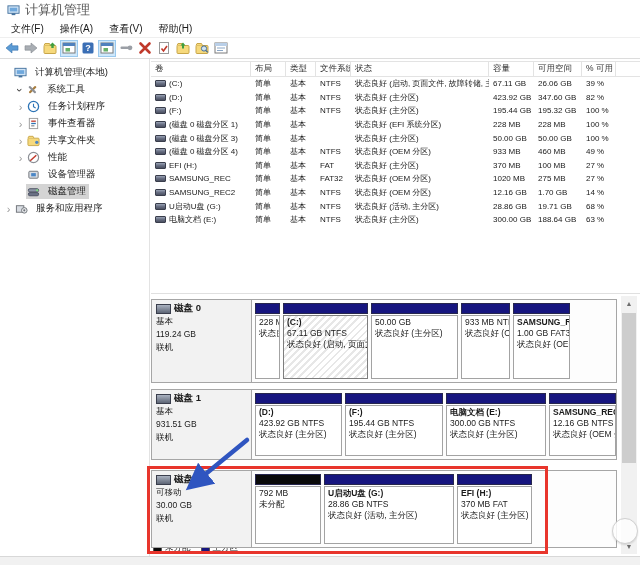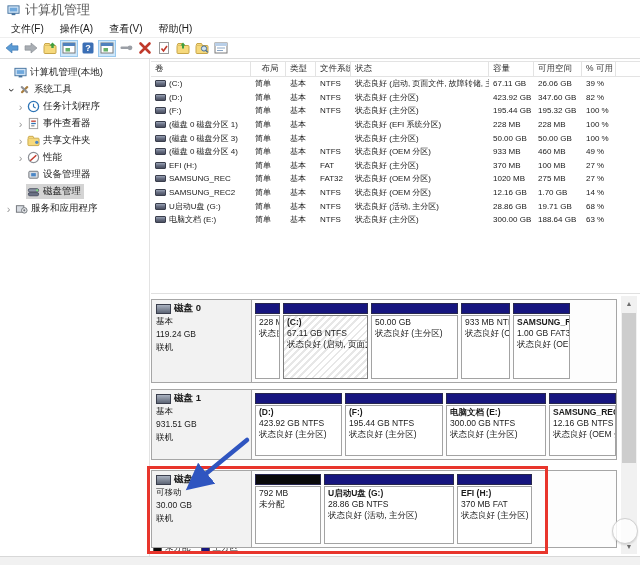--- a/index.html
+++ b/index.html
@@ -14,21 +14,21 @@
   
   .toolbar{position:absolute;left:0;top:38px;width:100%;height:21px;display:flex;align-items:center;padding-left:3px;box-sizing:border-box;border-bottom:1px solid #dcdcdc;}
   .tool-btn{width:18px;height:17px;display:flex;align-items:center;justify-content:center;margin-right:1px;box-sizing:border-box;}
   .tool-btn.hl{background:#cfe8fb;border:1px solid #9ac9ee;}
   .tool-btn svg{display:block;}
   
   .sidebar{position:absolute;left:0;top:59px;width:150px;height:506px;border-right:1px solid #e3e3e3;box-sizing:border-box;padding-top:5px;overflow:hidden;background:#fff;}
   .tree-row{display:flex;align-items:center;height:17px;font-size:9.5px;white-space:nowrap;}
   .tree-row .chev{width:11px;text-align:center;font-size:11px;color:#9a9a9a;flex:0 0 11px;}
   .tree-row .chev.exp{transform:rotate(90deg);color:#3c3c3c;}
-  .tree-row .node{display:flex;align-items:flex-start;gap:3px;padding:1px 3px 1px 1px;}
+  .tree-row .node{display:flex;align-items:flex-start;gap:8px;padding:1px 3px 1px 1px;}
   .tree-row.selected .node{background:#d4d4d4;}
   .tree-row svg{flex:0 0 13px;}
   
   .main{position:absolute;left:151px;top:59px;width:489px;height:506px;background:#fff;}
   
   .vtable{position:absolute;left:0;top:2px;width:489px;}
   .vh-row{display:flex;height:14px;border-top:1px solid #e3e3e3;border-bottom:1px solid #e3e3e3;}
   .vh{font-size:8.5px;color:#333;padding:1px 0 0 4px;box-sizing:border-box;border-right:1px solid #e3e3e3;overflow:hidden;white-space:nowrap;}
   .vt-row{display:flex;height:13.6px;align-items:center;}
   .vc{font-size:8px;padding-left:4px;box-sizing:border-box;overflow:hidden;white-space:nowrap;}
@@ -169,21 +169,21 @@
         <span class="chev"></span>
         <div class="node">
           <svg width="13" height="13" viewBox="0 0 14 14">
             <rect x="1" y="2.5" width="12" height="8" fill="#cfe3f5" stroke="#44729e"></rect>
             <rect x="3" y="4.5" width="8" height="4" fill="#6fa8dc"></rect>
             <rect x="5" y="10.5" width="4" height="1.8" fill="#44729e"></rect>
           </svg>
           <span>计算机管理(本地)</span>
         </div>
       </div>
-      <div class="tree-row" style="padding-left: 6px;">
+      <div class="tree-row" style="padding-left: 14px;">
         <span class="chev exp">›</span>
         <div class="node">
           <svg width="13" height="13" viewBox="0 0 14 14">
             <rect x="2" y="6" width="10" height="2.4" rx="1" transform="rotate(-45 7 7)" fill="#a87d3e"></rect>
             <rect x="2" y="6" width="10" height="2.4" rx="1" transform="rotate(45 7 7)" fill="#8d9096"></rect>
           </svg>
           <span>系统工具</span>
         </div>
       </div>
       <div class="tree-row" style="padding-left: 15px;">
@@ -260,21 +260,21 @@
           </svg>
           <span>服务和应用程序</span>
         </div>
       </div>
     </div>
 
   <div class="main">
     <div class="vtable">
       <div class="vh-row">
           <div class="vh" style="width: 100px;">卷</div>
-          <div class="vh" style="width: 35px; text-align: center;">布局</div>
+          <div class="vh" style="width: 35px;">布局</div>
           <div class="vh" style="width: 30px;">类型</div>
           <div class="vh" style="width: 35px;">文件系统</div>
           <div class="vh" style="width: 138px;">状态</div>
           <div class="vh" style="width: 45px;">容量</div>
           <div class="vh" style="width: 48px;">可用空间</div>
           <div class="vh" style="width: 34px;">% 可用</div>
           <div class="vh" style="width: 24px; border-right: none;"></div>
         </div>
       <div id="vtbody">
           <div class="vt-row">

